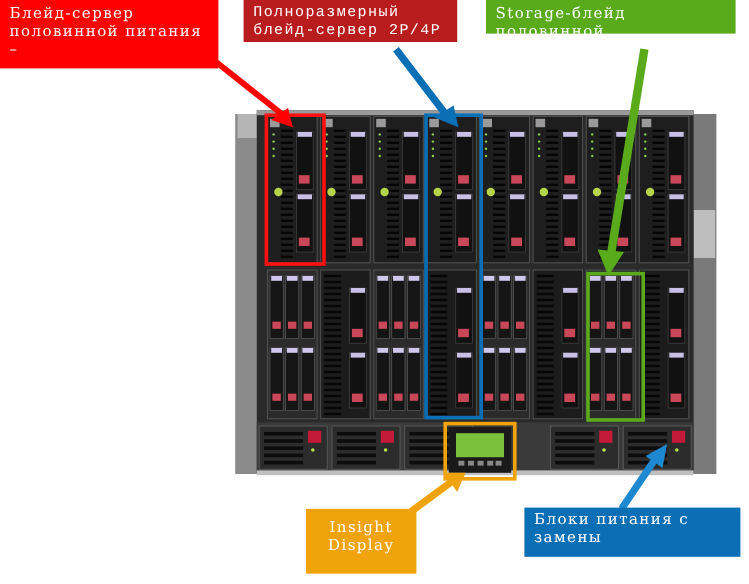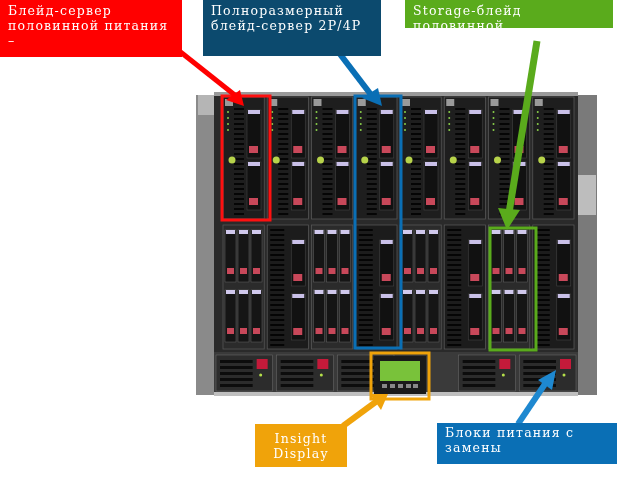--- a/index.html
+++ b/index.html
@@ -1,21 +1,21 @@
 <!DOCTYPE html>
 <html><head>
 <meta charset="utf-8">
 <style>
   html,body{margin:0;padding:0;background:#fff;}
   body{width:624px;height:487px;position:relative;overflow:hidden;font-family:"DejaVu Serif",serif;}
   .callout{position:absolute;color:#fff;font-size:12.5px;line-height:15px;letter-spacing:1.2px;padding:3px 8px;box-sizing:border-box;}
   .c-red{left:0;top:0;width:182px;height:57px;background:#ff0000;}
-  .c-blue1{left:203px;top:0;width:178px;height:56px;background:#0c4a6e;}
+  .c-blue1{left:203px;top:0;width:178px;height:35px;background:#b91c1c;font-family:Liberation Mono, monospace;}
   .c-green{left:405px;top:0;width:208px;height:28px;background:#5aab1c;}
-  .c-orange{left:255px;top:424px;width:92px;height:43px;background:#f0a30a;text-align:center;padding-top:7px;}
+  .c-orange{left:255px;top:424px;width:92px;height:54px;background:#f0a30a;text-align:center;padding-top:7px;}
   .c-blue2{left:437px;top:423px;width:180px;height:41px;background:#0a6fb5;padding-top:2px;}
   svg.chassis{position:absolute;left:0;top:0;}
 </style>
 </head>
 <body>
 
 <svg class="chassis" width="624" height="487" viewBox="0 0 624 487">
 
   <rect x="196" y="95" width="20" height="300" fill="#8a8a8a"></rect>
   <rect x="198" y="95" width="16" height="20" fill="#b5b5b5"></rect>

